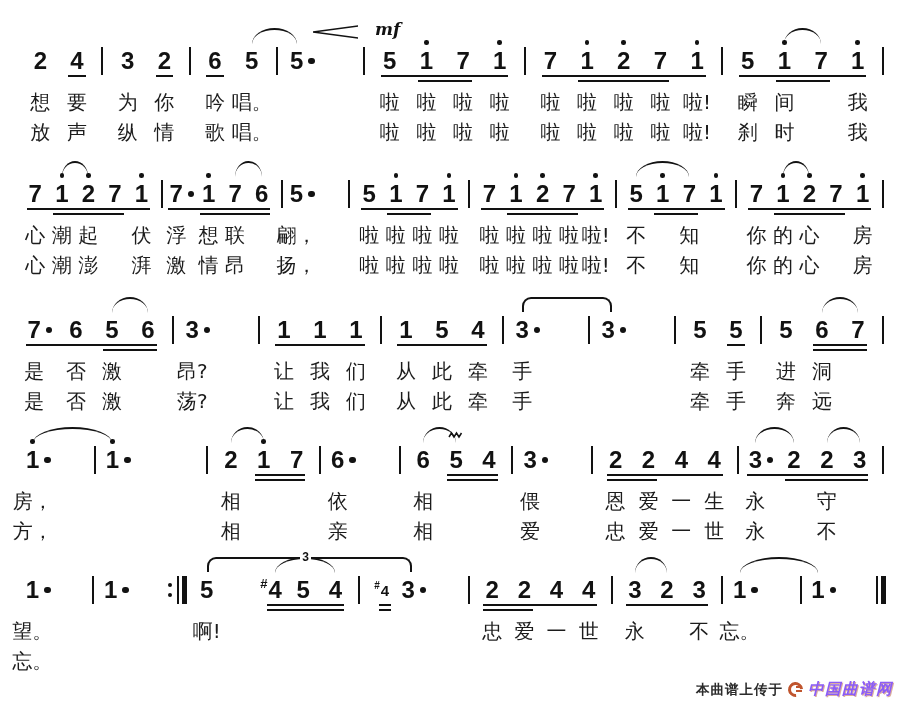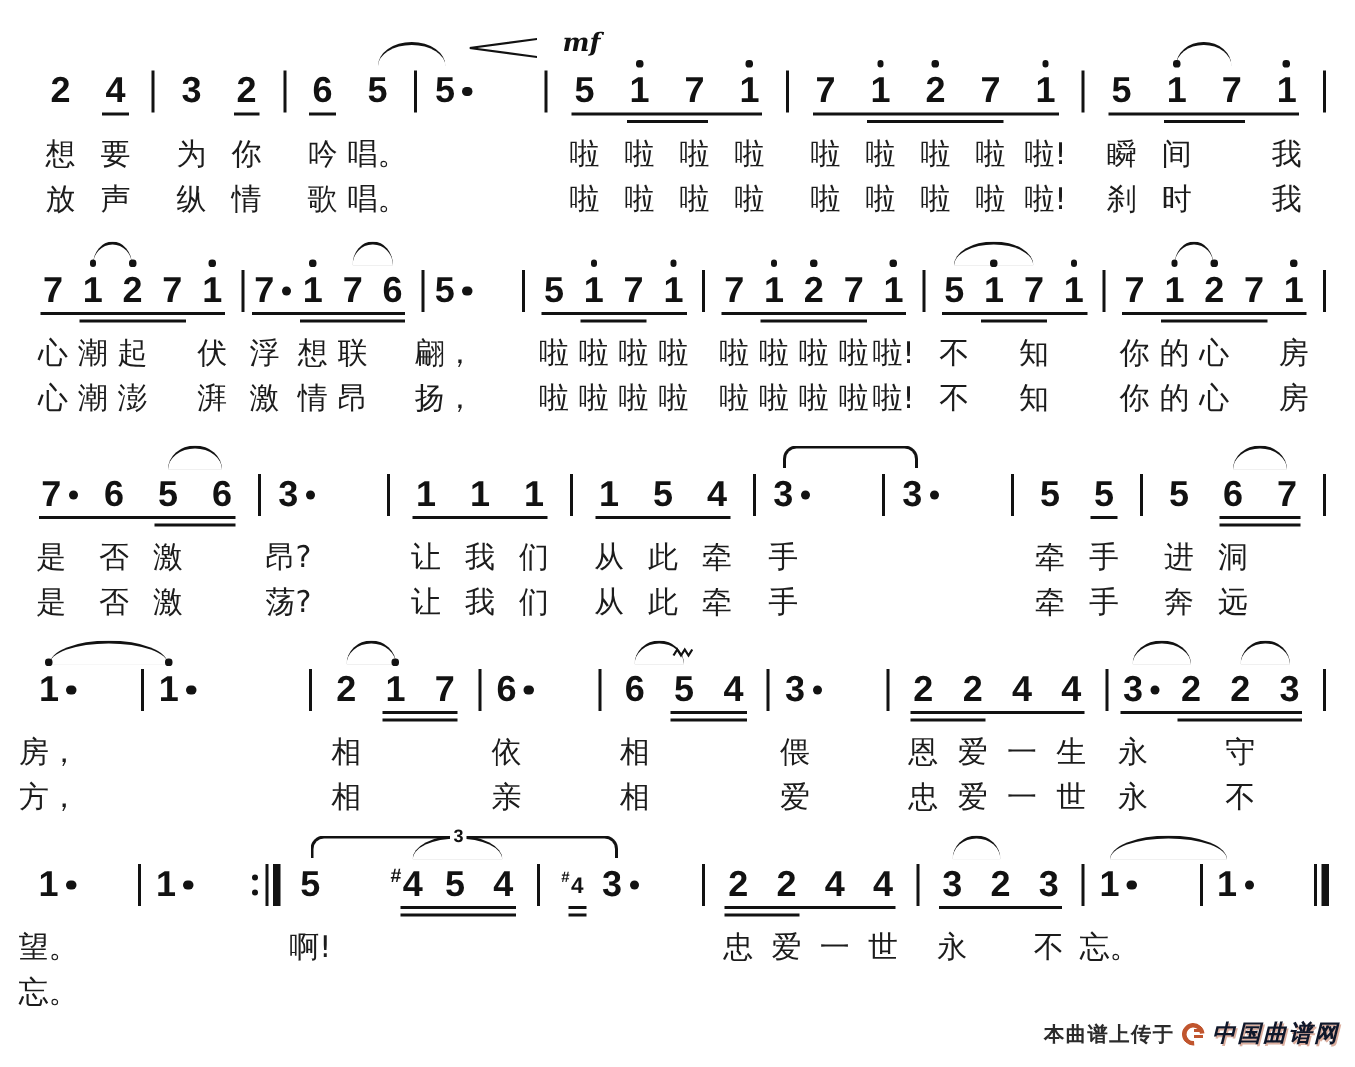--- a/index.html
+++ b/index.html
@@ -38,21 +38,21 @@
   .tlab{position:absolute;top:1px;font:bold 12px "Liberation Sans",sans-serif;color:var(--ink);background:#fff;padding:0 2px;}
   .dyn{position:absolute;top:-1px;font:italic bold 17px "DejaVu Serif",serif;color:var(--ink);text-align:center;}
   .cresc{position:absolute;top:5px;}
   .lyr{position:absolute;font-family:"DejaVu Sans","Liberation Sans",sans-serif;
     font-size:20px;color:var(--lyric);white-space:nowrap;line-height:1.2;}
   #footer{position:absolute;top:679px;right:10px;display:flex;align-items:center;gap:5px;}
   #footer .pre{font-size:13.5px;font-weight:bold;color:#2b2b2b;letter-spacing:1px;}
   .logo{position:relative;display:inline-block;width:15px;height:15px;}
   .logo .lc{position:absolute;inset:0;border:3.2px solid #c0552e;border-right-color:transparent;border-radius:50%;transform:rotate(40deg);}
   .logo .lm{position:absolute;right:1px;top:4px;width:6px;height:2px;background:#c0552e;box-shadow:0 4px 0 #c0552e;}
-  #footer .site{font-size:15.5px;font-weight:bold;font-style:italic;color:#0f172a;letter-spacing:1.5px;text-shadow:1px 1px 0 #dcae9e;text-align:right;}
+  #footer .site{font-size:15.5px;font-weight:bold;font-style:italic;color:#8b5cf6;letter-spacing:1.5px;text-shadow:1px 1px 0 #dcae9e;text-align:right;}
 </style>
 </head>
 <body>
 
 <div id="score">
     <div class="system" style="top: 20px;">
       <div class="noterow">
         <div class="tok note">
           <b class="d">2</b>
         </div>

